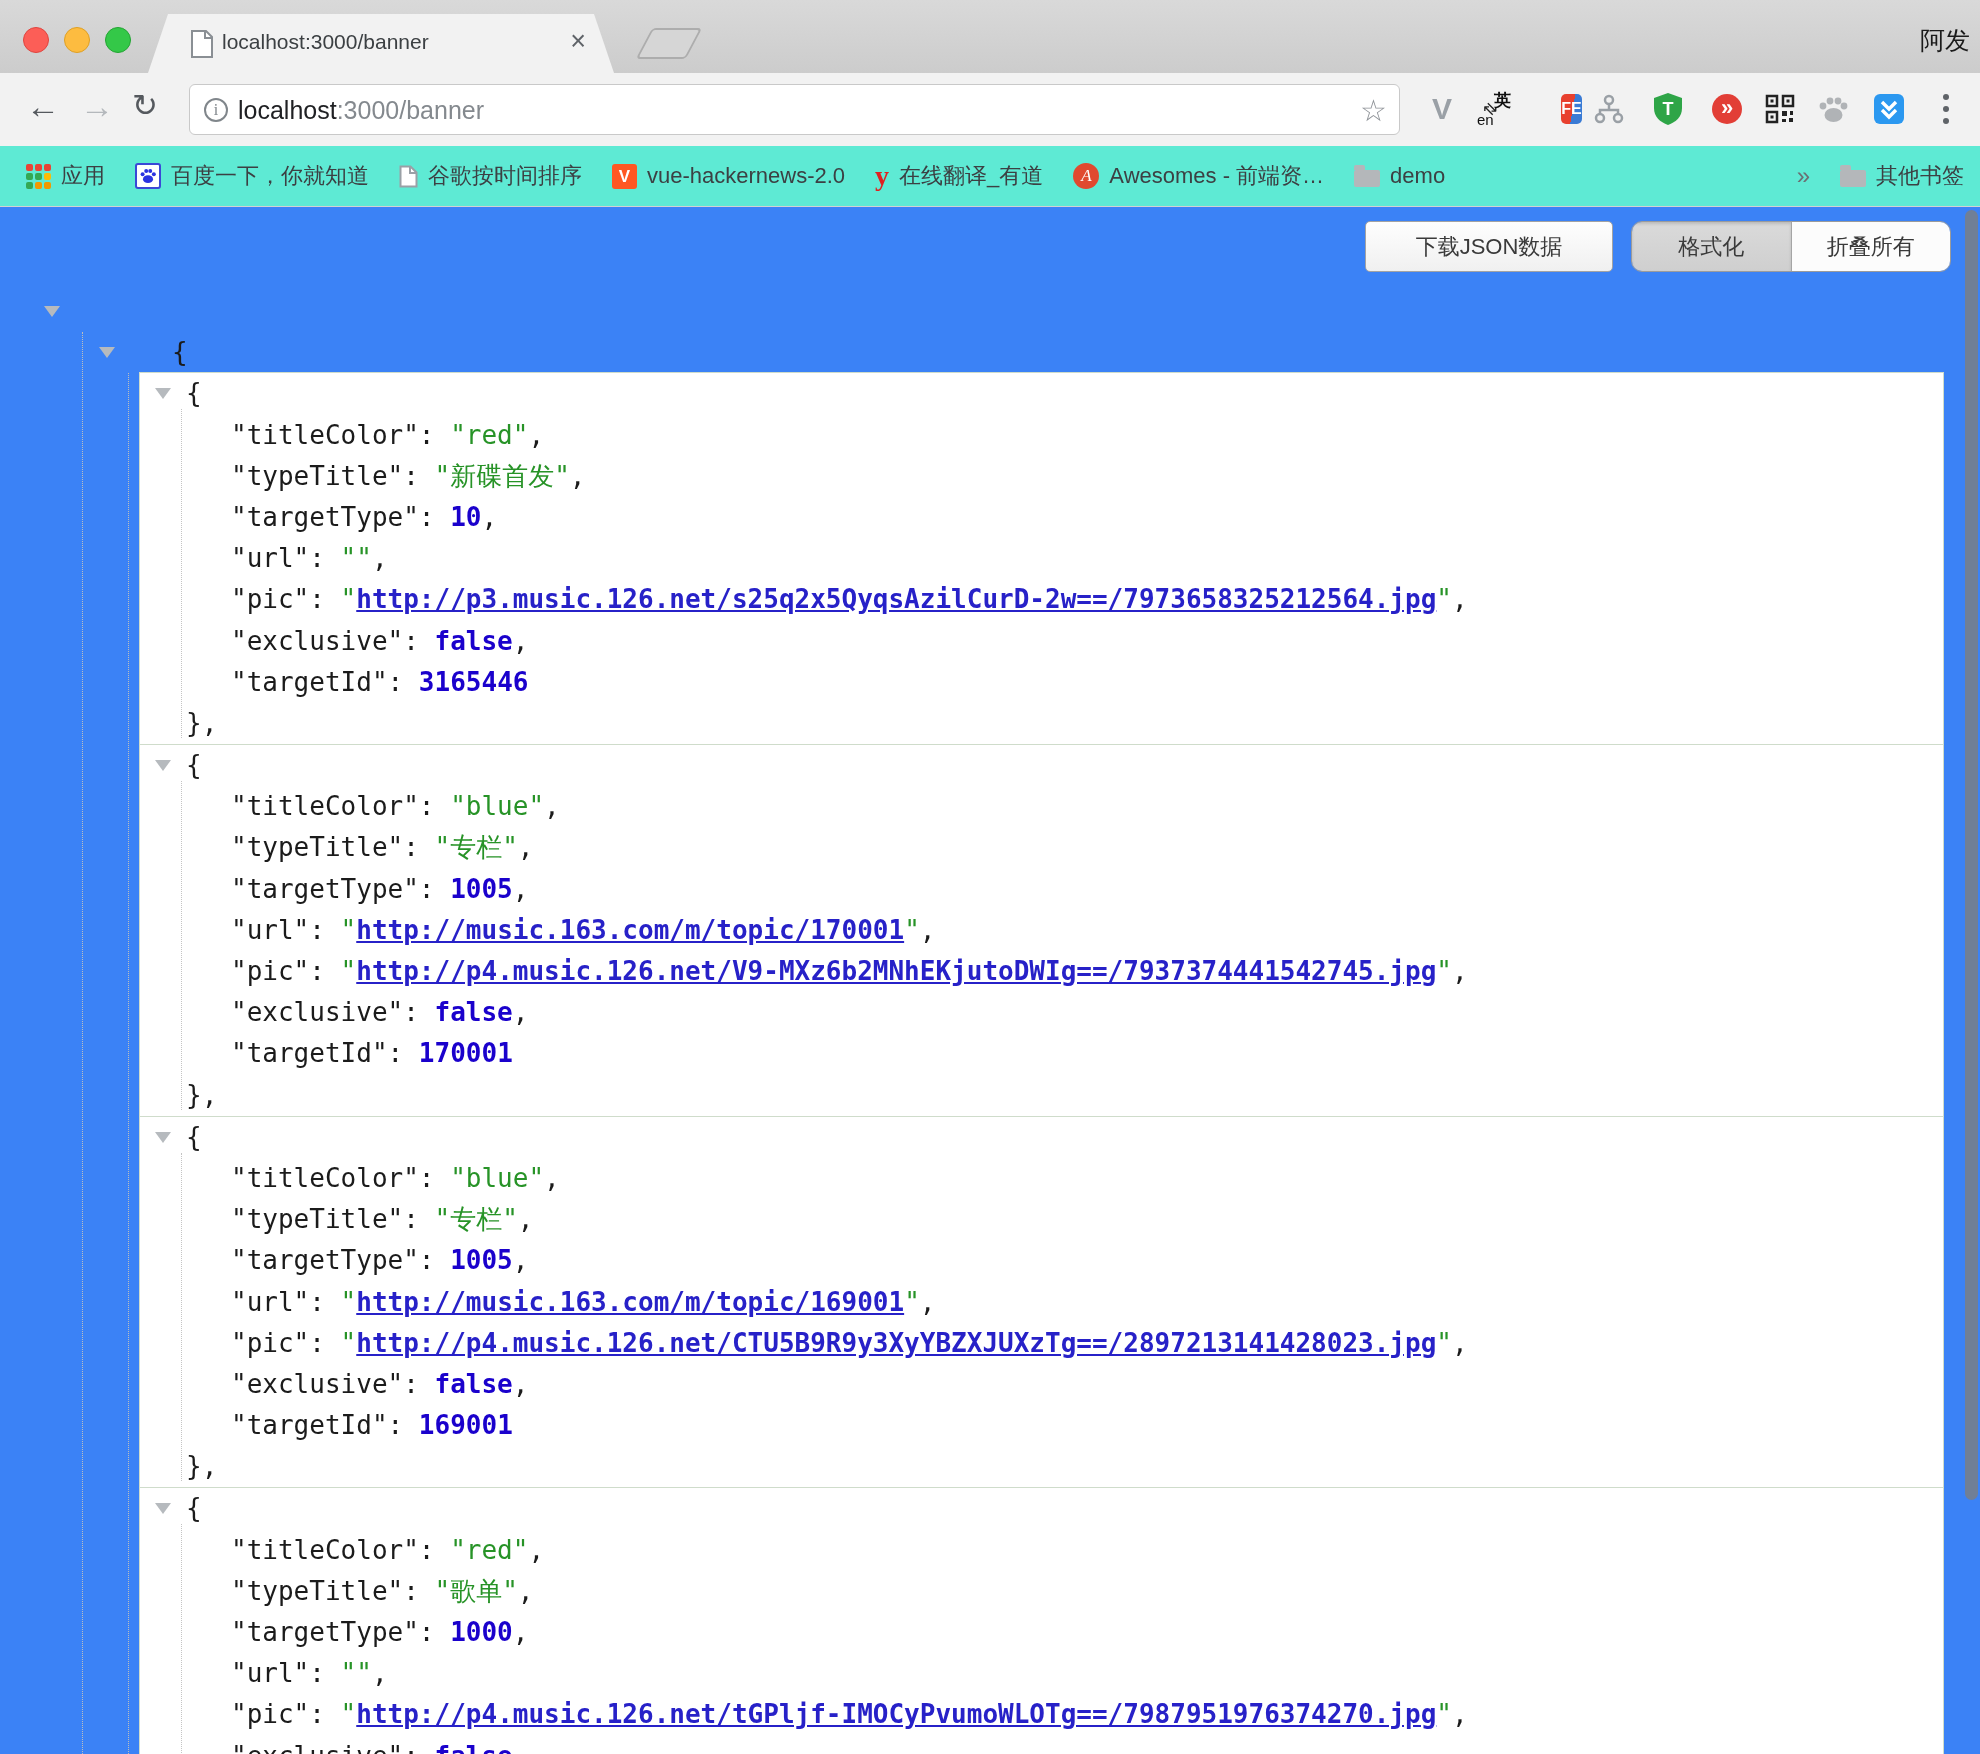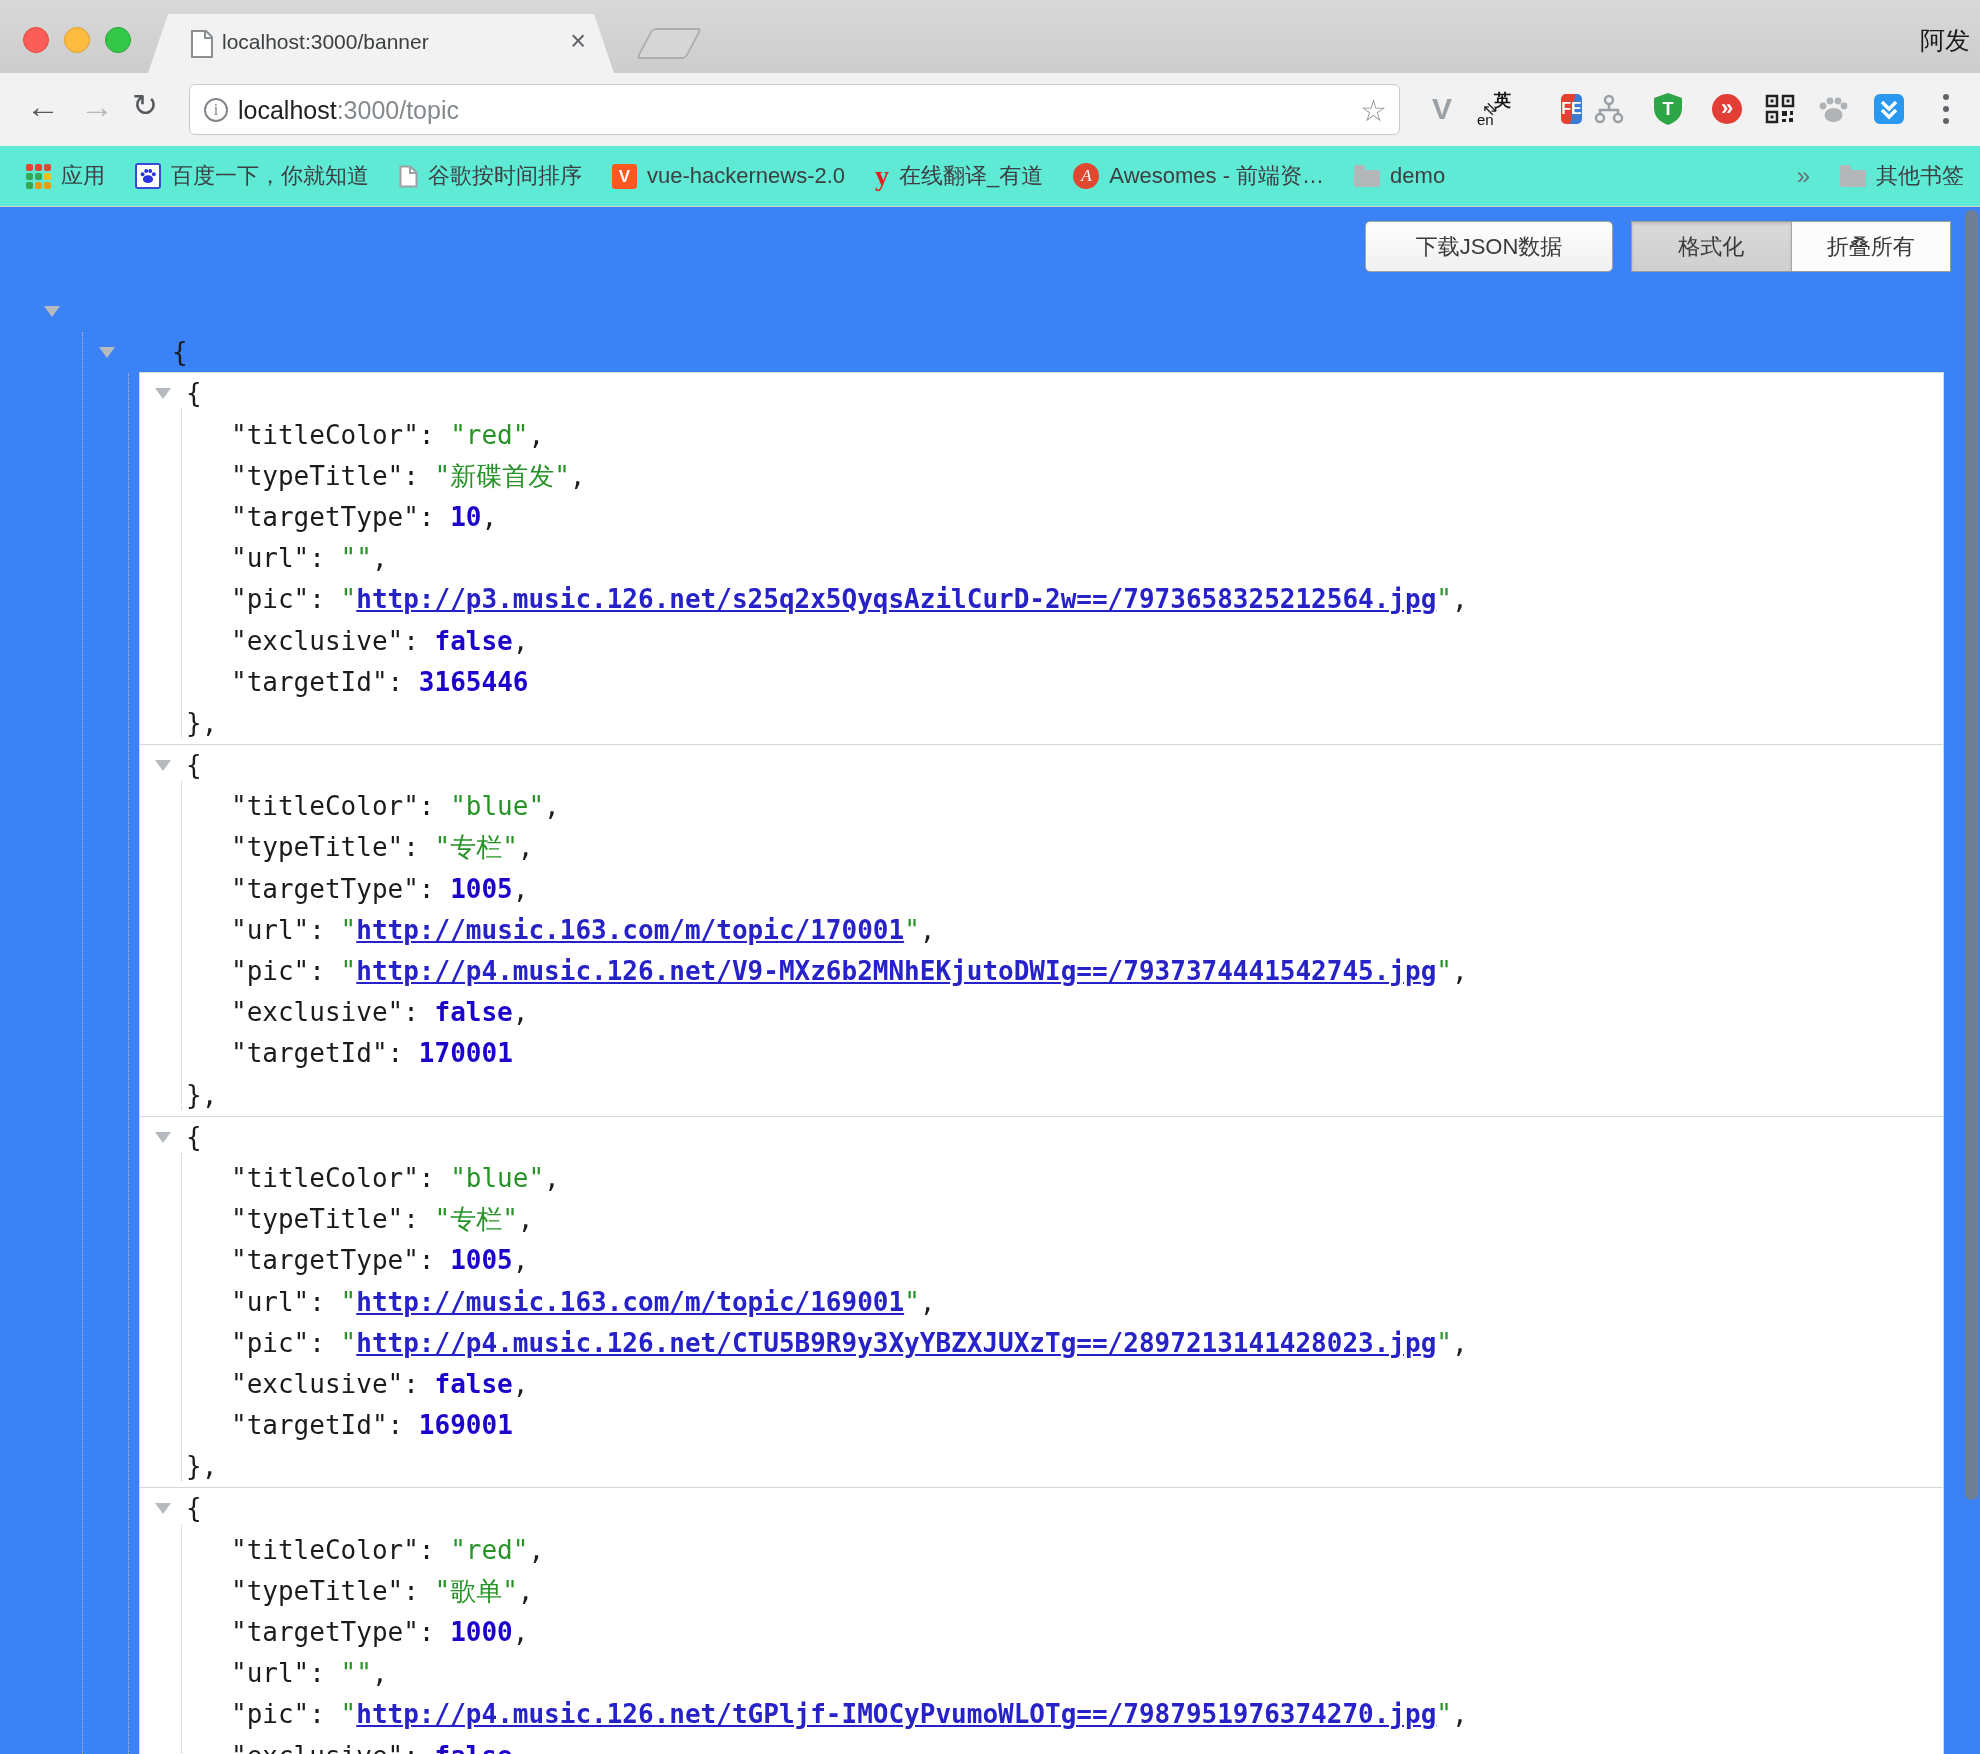--- a/index.html
+++ b/index.html
@@ -76,21 +76,21 @@
     background:#b4b7ba; border-radius:2px 2px 0 0; }
   .bm-chevron { font-size:24px; color:#6b6f73; }
 
   
   .content { position:absolute; top:207px; left:0; right:0; bottom:0; background:#3b82f6; overflow:hidden; }
   .btn { position:absolute; top:14px; height:51px; border:1px solid #a3a3a3; border-radius:5px;
     background:linear-gradient(#fefefe,#f0f0f0); font-size:22px; color:#3a3a3a;
     display:flex; align-items:center; justify-content:center; }
   .dl-btn { left:1365px; width:248px; }
   .seg { position:absolute; top:14px; left:1631px; width:320px; height:51px;
-    border:1px solid #9b9b9b; border-radius:0; display:flex; overflow:hidden; }
+    border:1px solid #9b9b9b; border-radius:11px; display:flex; overflow:hidden; }
   .seg-cell { flex:1; display:flex; align-items:center; justify-content:center;
     font-size:22px; color:#3a3a3a; }
   .seg-on { background:linear-gradient(#dadada,#cfcfcf); box-shadow:inset 0 2px 3px rgba(0,0,0,.14);
     border-right:1px solid #a5a5a5; }
   .seg-off { background:#fcfcfc; }
 
   
   .json { position:absolute; inset:0; padding-top:84px; font-family:"DejaVu Sans Mono",monospace;
     font-size:26px; color:#1b1b1b; }
   .jline { position:relative; height:41.2px; line-height:41.2px; white-space:pre; }
@@ -138,21 +138,21 @@
   <span class="user-label">阿发</span>
 </div>
 
 <div class="toolbar">
   <span class="nav-btn nav-back">←</span>
   <span class="nav-btn nav-fwd">→</span>
   <span class="nav-btn nav-reload">↻</span>
 
   <div class="addressbar">
     <span class="info-i">i</span>
-    <span class="url-text"><b style="font-weight:normal">localhost</b><span class="dim">:3000/topic</span></span>
+    <span class="url-text"><b style="font-weight:normal">localhost</b><span class="dim">:3000/banner</span></span>
     <span class="star-icon">☆</span>
   </div>
 
   <div class="ext ext-vue">
     <span class="vue-v">V</span>
     </div>
   <div class="ext ext-translate">
     <span class="tr-box">
       <span class="tr-arrow">⇄</span>
       <span class="tr-cn">英</span>

